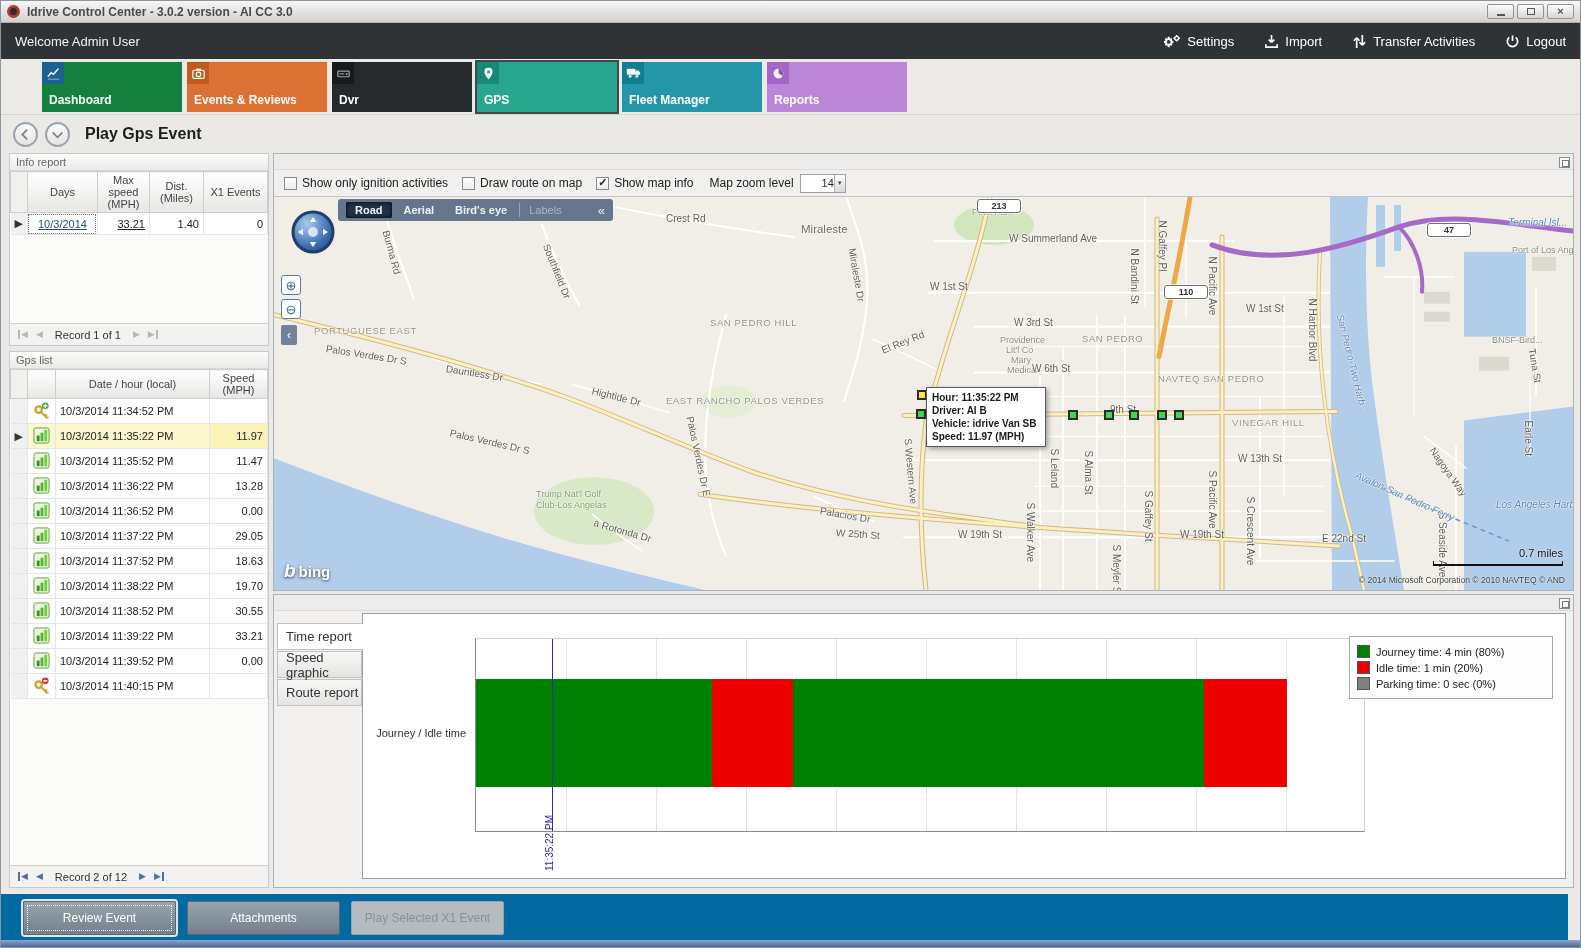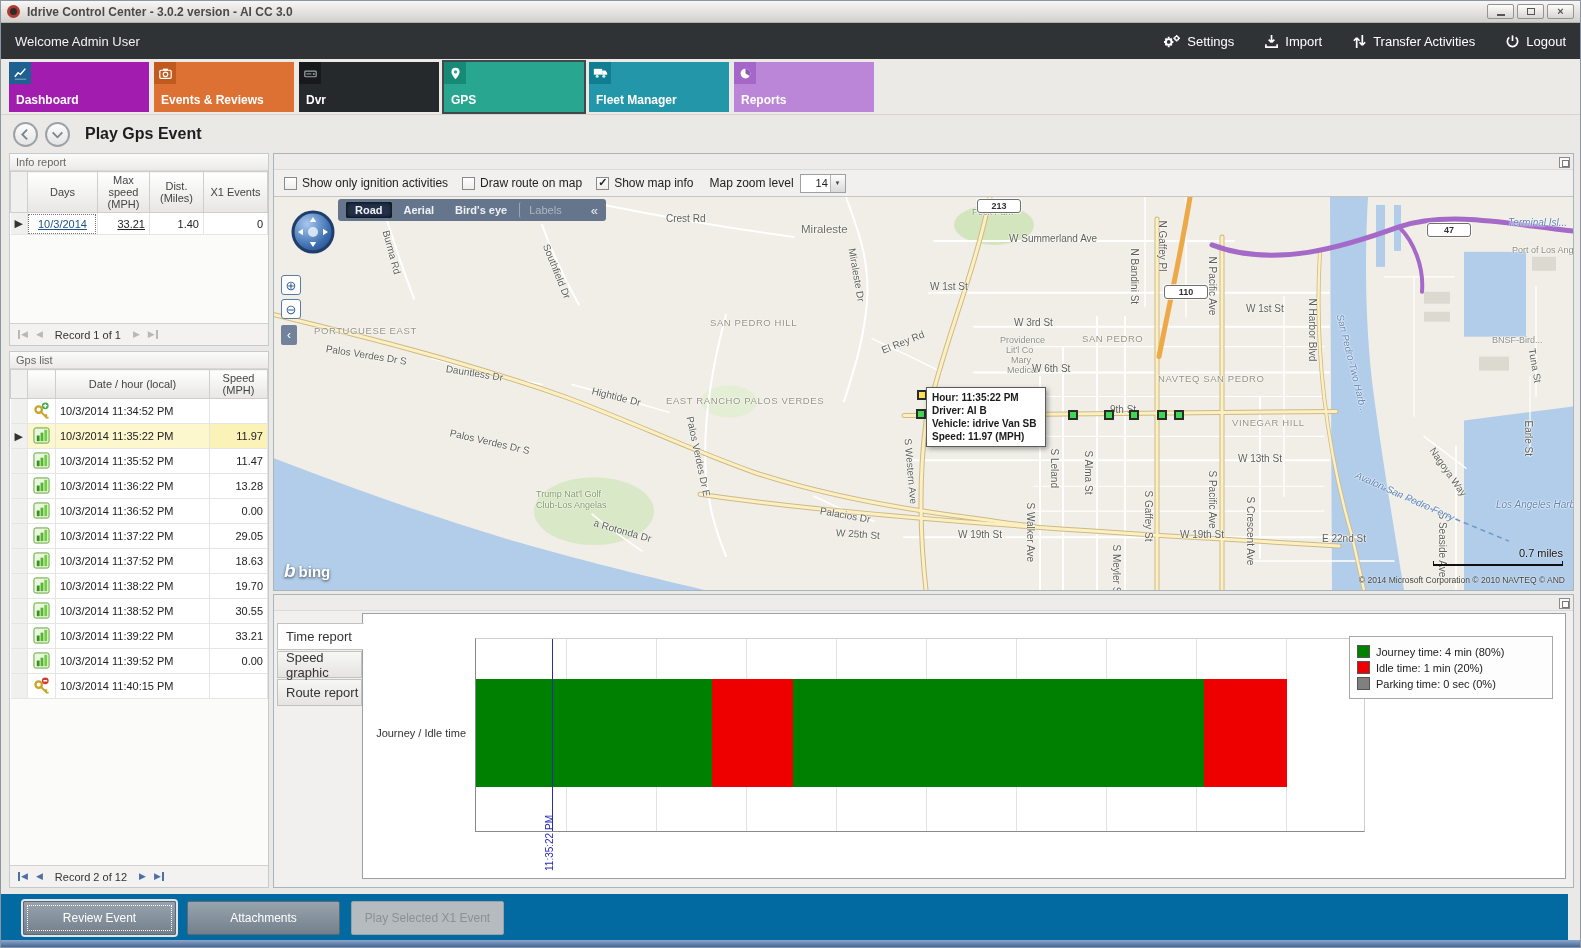--- a/index.html
+++ b/index.html
@@ -78,40 +78,40 @@
 
   
   #map-panel{left:272px;top:152px;width:1301px;height:438px;background:#f1f0ee;border:1px solid #aab4bd}
   .map-strip{height:16px;background:#edecea;border-bottom:1px solid #dcdad7;position:relative}
   .map-controls{height:26px;display:flex;align-items:center;gap:16px;padding:0 10px;background:#f1f0ee;font-size:12px;color:#222}
   .map-opt{display:flex;align-items:center;gap:5px;cursor:pointer}
   .cb{width:13px;height:13px;border:1px solid #8a8a8a;background:linear-gradient(#fff,#ededed);position:relative;display:inline-block}
   .cb.checked::after{content:"✓";position:absolute;left:1px;top:-2px;font-size:11px;font-weight:bold;color:#222}
   .zoom-row{display:flex;align-items:center;gap:6px}
   .zoom-select{width:46px;height:19px;border:1px solid #9aa0a6;background:#fff;display:flex;align-items:center;cursor:pointer}
-  .zval{flex:1;padding-left:15px;font-size:11px}
+  .zval{flex:1;padding-left:21px;font-size:11px}
   .zcaret{width:15px;height:100%;background:linear-gradient(#fdfdfd,#d9d9d9);border-left:1px solid #b5b5b5;font-size:6px;color:#444;display:flex;align-items:center;justify-content:center}
   .map-area{position:absolute;left:0;right:0;top:42px;bottom:0;background:#f0eee7;overflow:hidden;border-top:1px solid #c6c4c0}
   .map-area svg.basemap{position:absolute;left:0;top:0;width:100%;height:100%}
 
   .mlabel{position:absolute;font-size:10px;color:#5e5e57;white-space:nowrap;text-shadow:0 0 2px #fff,0 0 2px #fff,0 0 1px #fff;transform-origin:0 50%;pointer-events:none}
   .mlabel.area{color:#93917f;font-size:9.5px;letter-spacing:.6px}
   .mlabel.city{font-size:11.5px;color:#6c6c62}
   .mlabel.water{color:#5c83b5;font-style:italic}
   .mlabel.park{color:#7d9a68;font-size:9px}
   .mlabel.poi{color:#8c8c82;font-size:9px}
 
   .shield{position:absolute;width:44px;height:14px;background:#fff;border:1px solid #6f6f6f;border-radius:3px;font-size:9px;font-weight:bold;color:#333;display:flex;align-items:center;justify-content:center;box-shadow:0 0 0 1px #ffffffaa}
   .marker{position:absolute;width:10px;height:10px;border:2px solid #2b2b2b}
   .marker.green{background:#3fd650}
   .marker.yellow{background:#ffe24d}
 
   .map-tooltip{position:absolute;left:652px;top:190px;width:120px;background:#fff;border:1px solid #5a5a5a;box-shadow:2px 2px 5px rgba(0,0,0,.35);padding:3px 5px;font-size:10px;font-weight:bold;color:#1a1a1a;line-height:1.3}
 
-  .maptab-bar{position:absolute;left:64px;top:2px;height:22px;display:flex;align-items:center;background:rgba(66,86,118,.8);border-radius:3px;color:#eef2f8;font-size:11px;padding:0 8px;gap:8px}
+  .maptab-bar{position:absolute;left:64px;top:2px;height:22px;display:flex;align-items:center;background:rgba(66,86,118,.8);border-radius:3px;color:#eef2f8;font-size:11px;padding:0 8px;gap:15px}
   .maptab{padding:2px 9px;border-radius:2px;font-weight:bold;cursor:pointer}
   .maptab.active{background:rgba(28,42,66,.92);box-shadow:inset 0 0 4px #000}
   .maptab.disabled{color:#aab6c6;font-weight:normal;border-left:1px solid rgba(255,255,255,.35);cursor:default}
   .maptab-collapse{margin-left:12px;font-size:13px;cursor:pointer}
 
   .compass{position:absolute;left:16px;top:12px;cursor:pointer}
   .mapzoom-btn{position:absolute;left:7px;width:20px;height:20px;background:rgba(255,255,255,.9);border:1px solid #5a7ba8;border-radius:3px;color:#2f5d96;font-size:13px;display:flex;align-items:center;justify-content:center;cursor:pointer}
   .mapzoom-in{top:78px}.mapzoom-out{top:102px}
   .map-chevron{position:absolute;left:7px;top:128px;width:16px;height:20px;background:rgba(90,110,140,.85);color:#fff;border-radius:2px;display:flex;align-items:center;justify-content:center;font-size:12px;cursor:pointer}
 
@@ -206,21 +206,21 @@
               <path d="M8 1.5v6"></path>
               <path d="M4.6 3.6a5.5 5.5 0 106.8 0"></path>
             </svg>
           </span>
           <span>Logout</span>
         </div>
       </div>
   </div>
 
   <div class="navtabs">
-      <div class="navtab" style="background: #a21caf;">
+      <div class="navtab" style="background: #15803d; margin-left: 33px;">
         <span class="navtab-icon" style="background:#1e6090">
           <svg viewBox="0 0 16 16" width="13" height="13">
             <polyline points="1,12 5,7 8,9 14,2" fill="none" stroke="#fff" stroke-width="1.8"></polyline>
             <path d="M1 15h14" stroke="#ffffff99" stroke-width="1"></path>
           </svg>
         </span>
         <span class="navtab-label">Dashboard</span>
       </div>
       <div class="navtab" style="background: rgb(220, 113, 51);">
         <span class="navtab-icon" style="background:#c05a1e">

